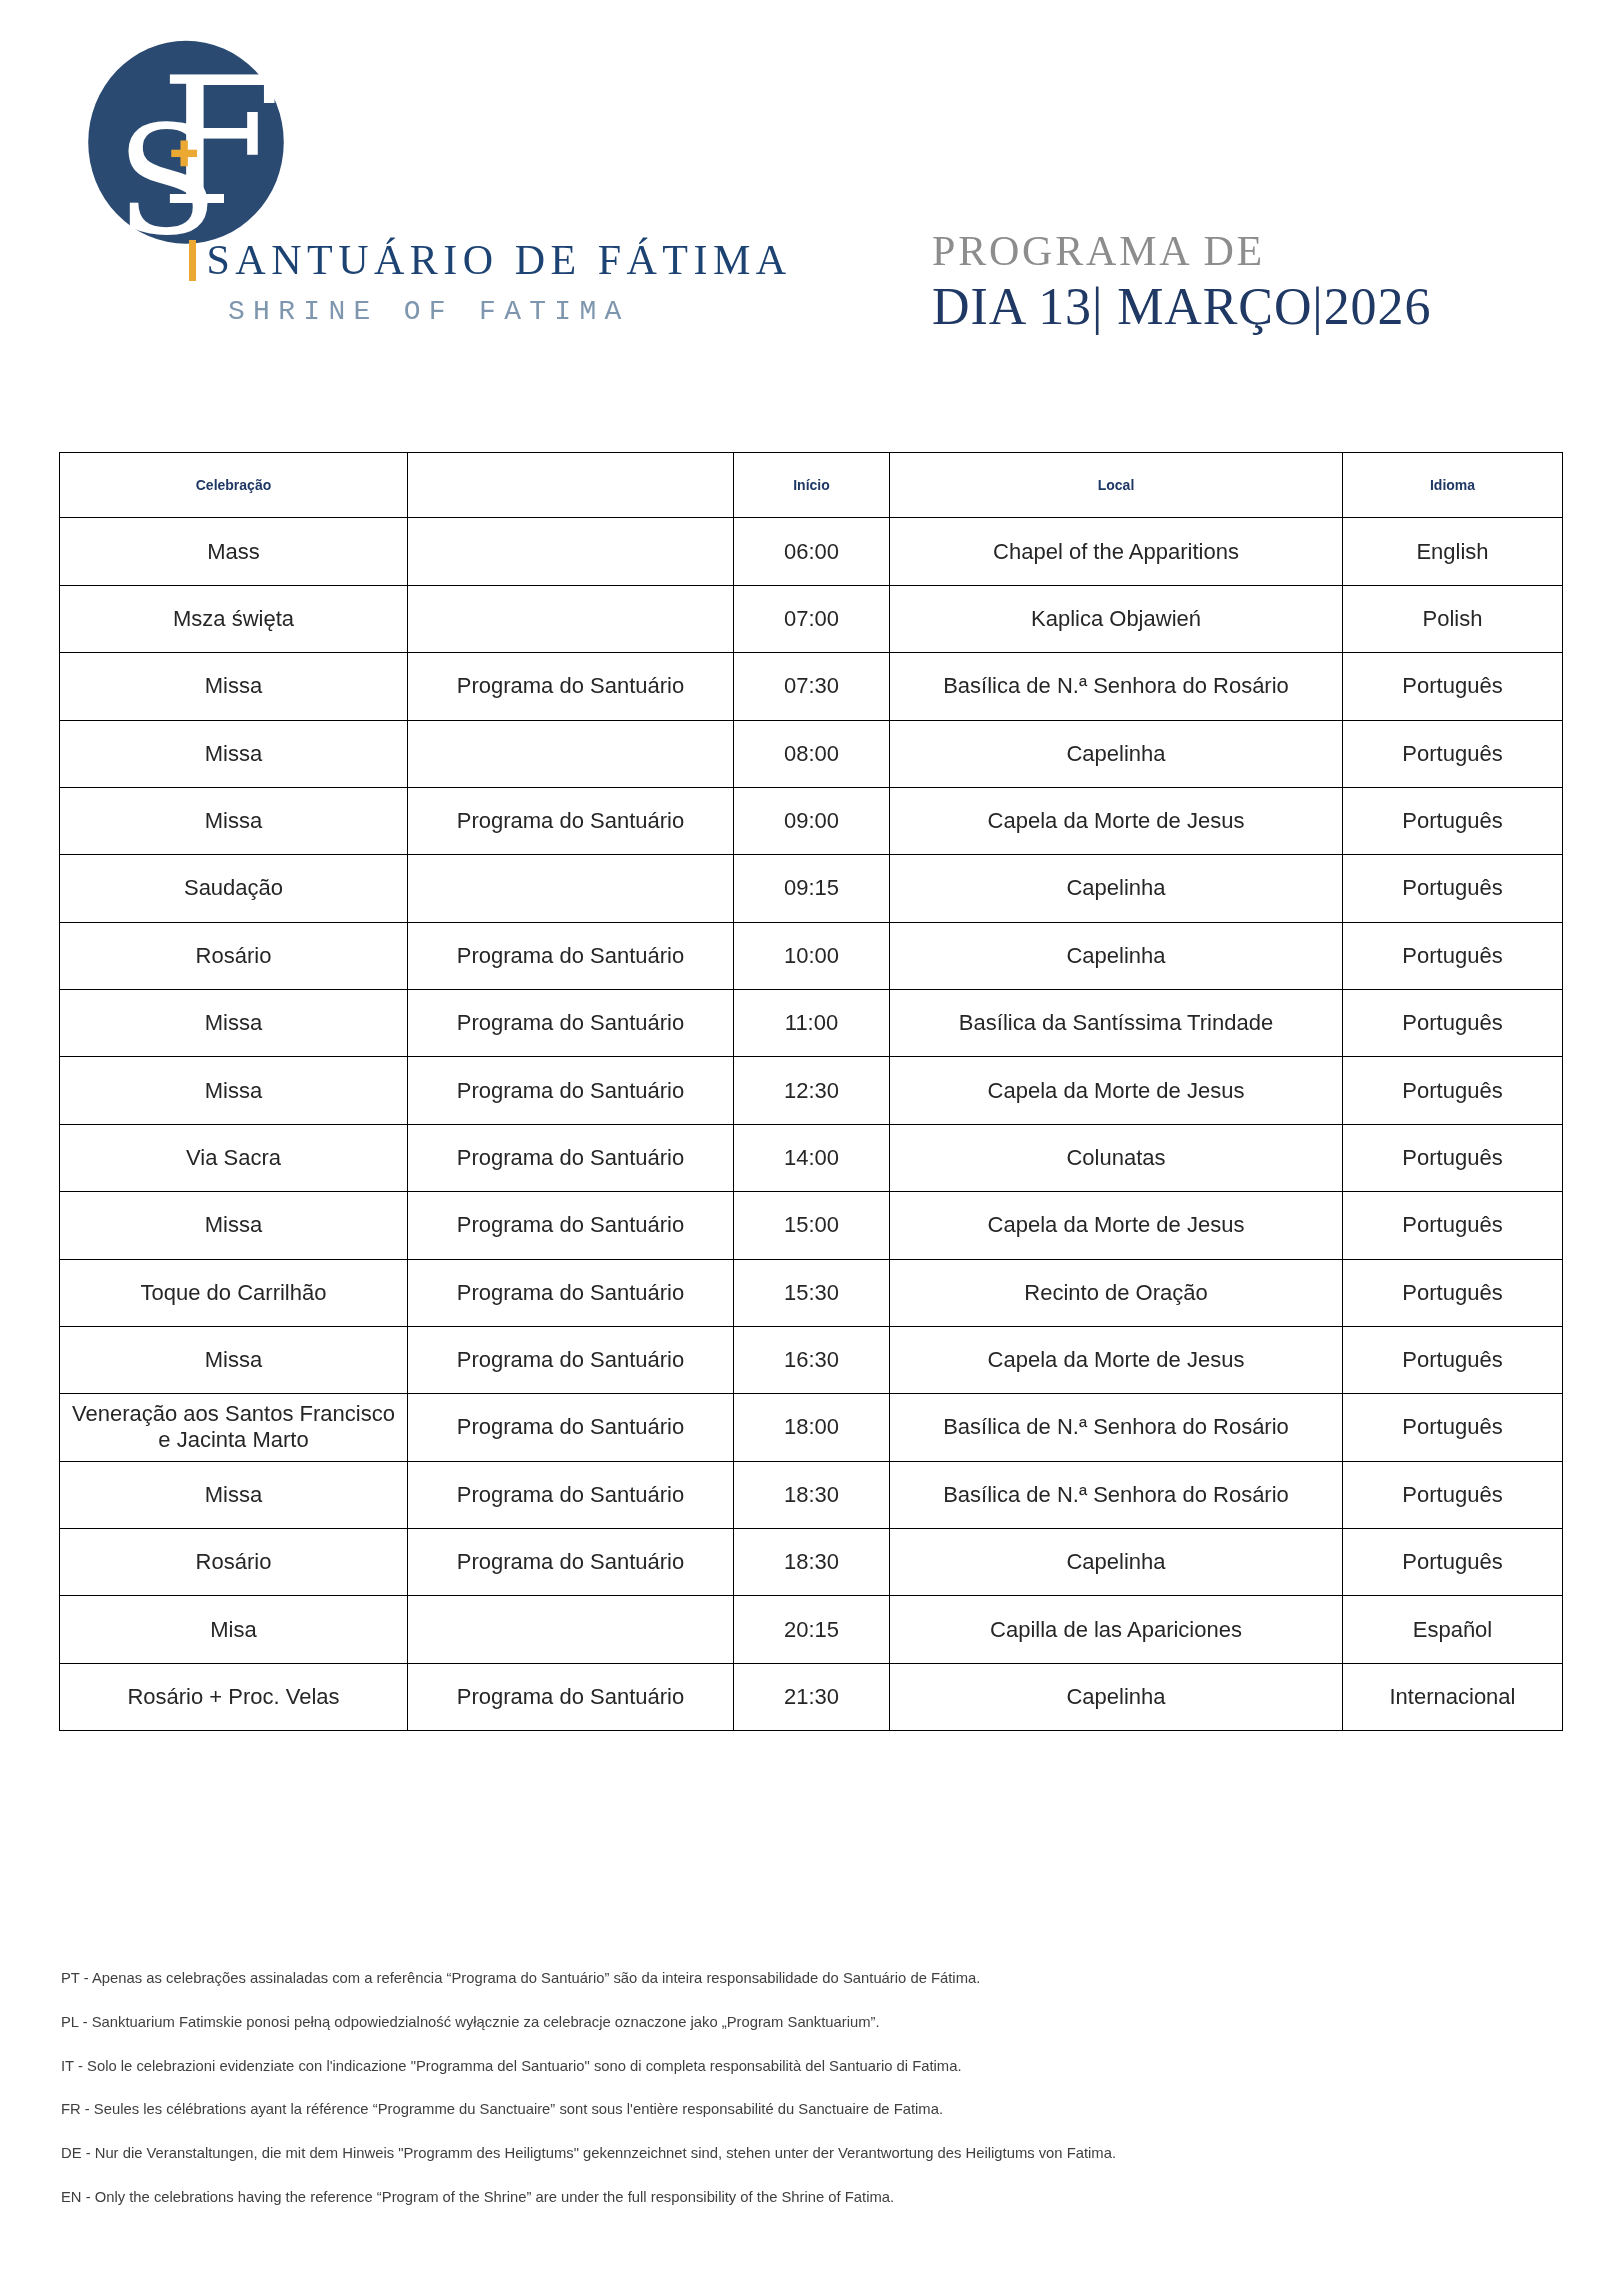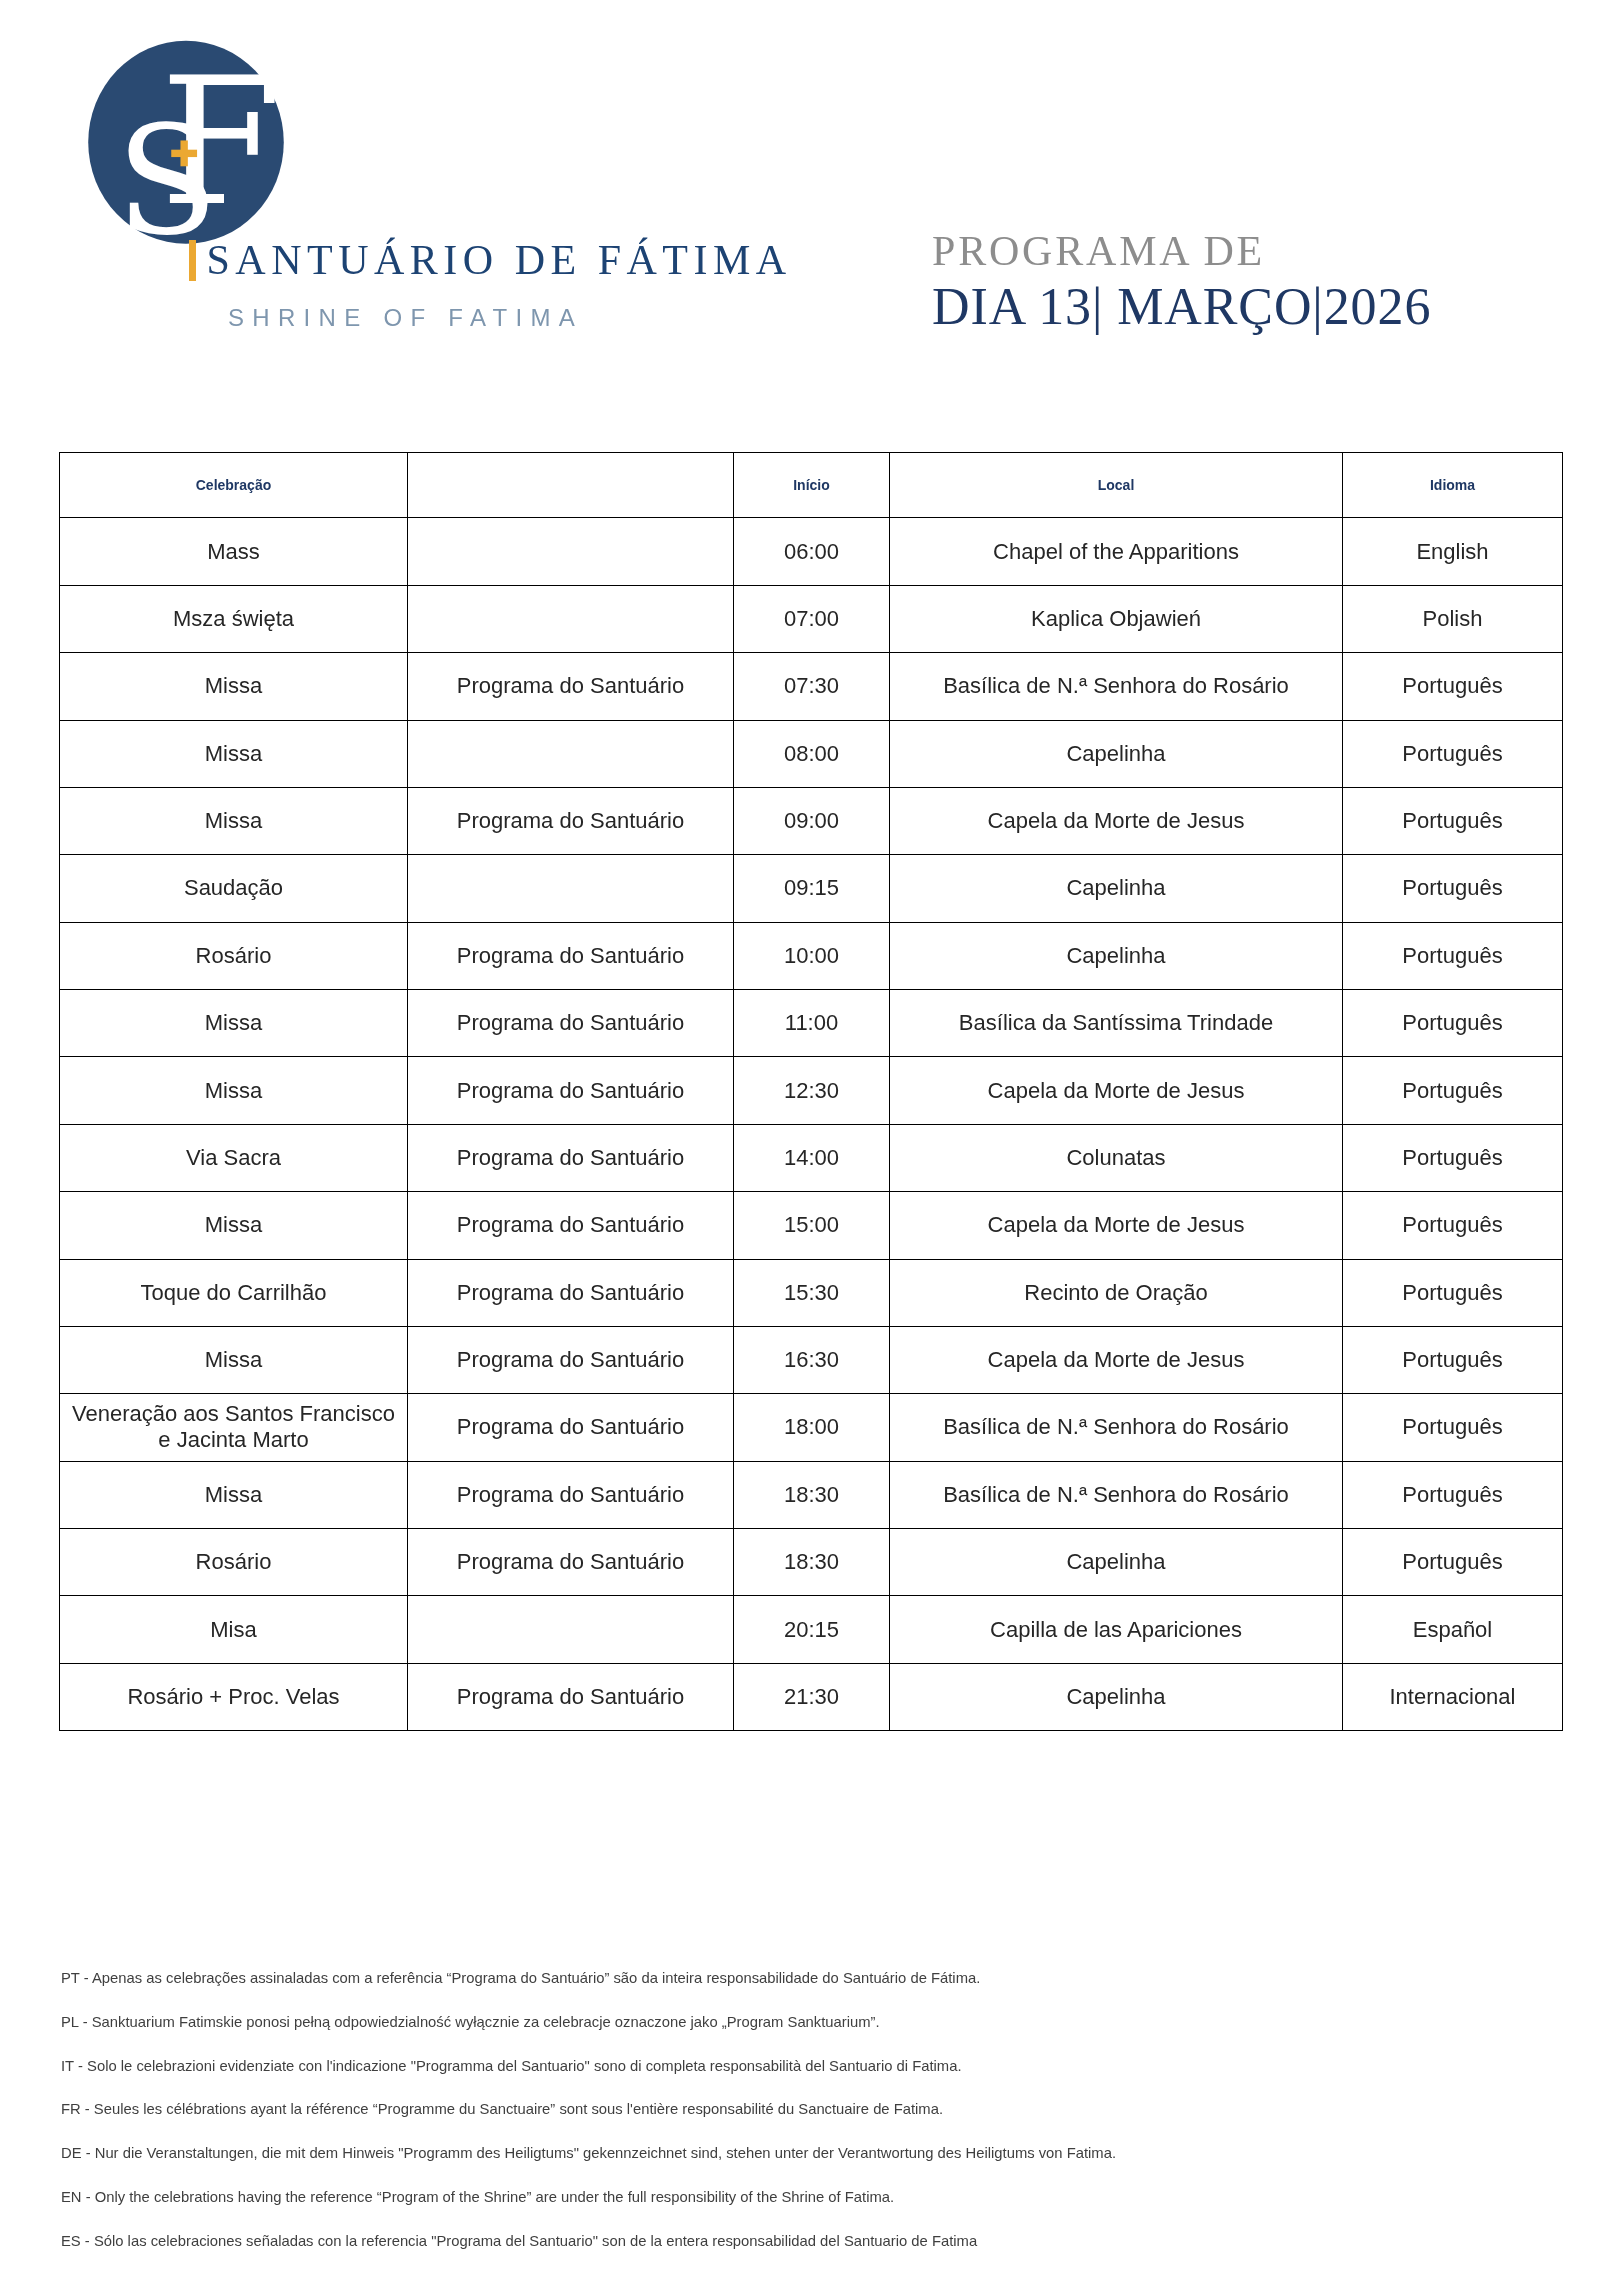--- a/index.html
+++ b/index.html
@@ -14,23 +14,23 @@
   .logo-block{position:absolute;left:88px;top:39px;}
   .logo-svg{display:block;}
   .brand-lines{position:absolute;left:189px;top:238px;white-space:nowrap;}
   .brand-row{display:flex;align-items:flex-end;}
   .gold-bar{display:inline-block;width:6.5px;height:41px;background:#EBA832;margin-right:11px;margin-top:1.8px;}
   .brand-pt{
     font-family:"Liberation Serif",serif;
     font-size:42px;letter-spacing:5.5px;color:#1d4373;line-height:1.0;
   }
   .brand-en{
-    font-family:Liberation Sans, sans-serif;
-    font-size:24px;letter-spacing:8.3px;color:#7e96ae;line-height:1.0;
-    margin-left:39px;margin-top:25px;
+    font-family:Liberation Mono, monospace;
+    font-size:28px;letter-spacing:8.3px;color:#7e96ae;line-height:1.0;
+    margin-left:39px;margin-top:17px;
   }
   .program-block{position:absolute;left:932px;top:229px;white-space:nowrap;}
   .program-line1{
     font-family:"Liberation Serif",serif;
     font-size:42px;letter-spacing:2.8px;color:#8d8d8d;line-height:1.05;
   }
   .program-line2{
     font-family:"Liberation Serif",serif;
     font-size:52px;letter-spacing:0.9px;color:#1f3864;line-height:1.05;margin-top:7.4px;
   }
@@ -238,17 +238,16 @@
       </tbody>
   </table>
 
   <div class="footnotes">
       <div class="footnote">PT - Apenas as celebrações assinaladas com a referência “Programa do Santuário” são da inteira responsabilidade do Santuário de Fátima.</div>
       <div class="footnote">PL - Sanktuarium Fatimskie ponosi pełną odpowiedzialność wyłącznie za celebracje oznaczone jako „Program Sanktuarium”.</div>
       <div class="footnote">IT - Solo le celebrazioni evidenziate con l'indicazione "Programma del Santuario" sono di completa responsabilità del Santuario di Fatima.</div>
       <div class="footnote">FR - Seules les célébrations ayant la référence “Programme du Sanctuaire” sont sous l'entière responsabilité du Sanctuaire de Fatima.</div>
       <div class="footnote">DE - Nur die Veranstaltungen, die mit dem Hinweis "Programm des Heiligtums" gekennzeichnet sind, stehen unter der Verantwortung des Heiligtums von Fatima.</div>
       <div class="footnote">EN - Only the celebrations having the reference “Program of the Shrine” are under the full responsibility of the Shrine of Fatima.</div>
-      <div class="footnote">ES - Sólo las celebraciones señaladas con la referencia "Programa del Santuario" son de la entera responsabilidad del Santuario de Fatima</div>
     </div>
 
 </div>
 
 
 </body></html>

